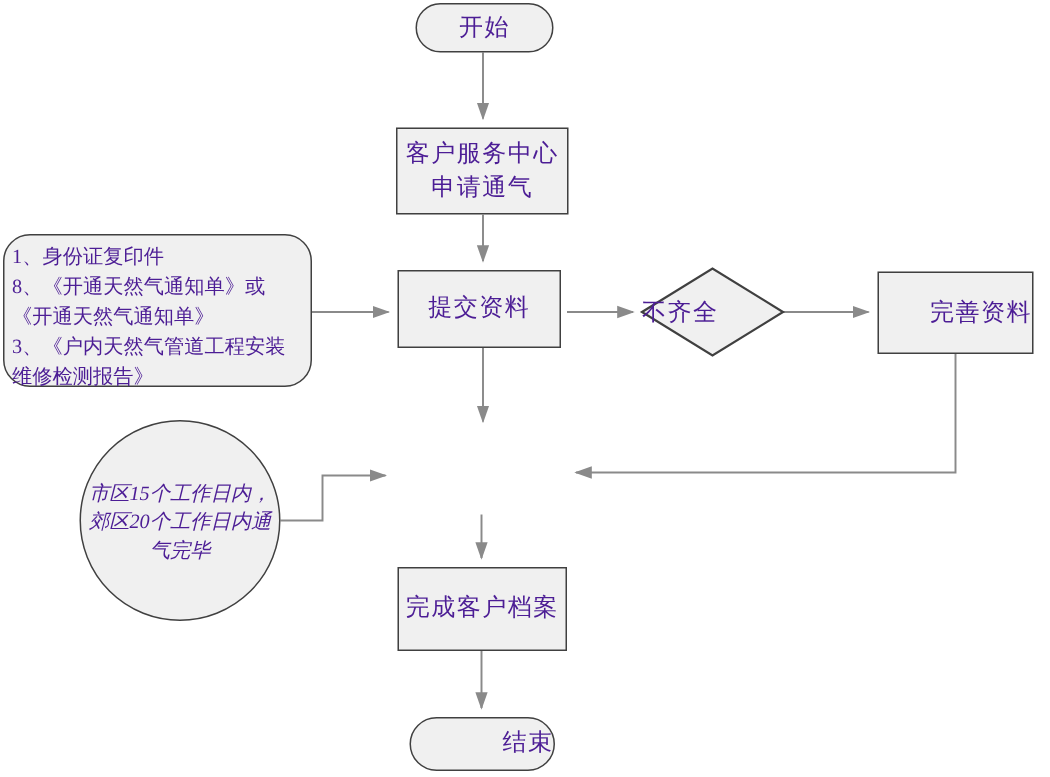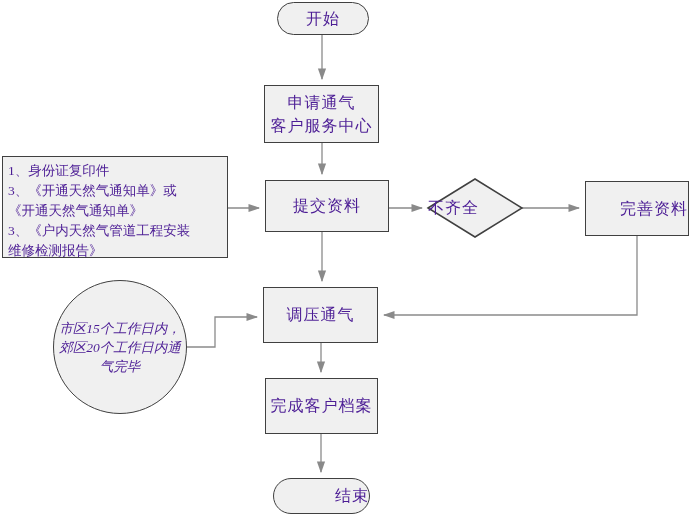--- a/index.html
+++ b/index.html
@@ -29,37 +29,38 @@
   }
   .terminal{border-radius:18px;}
   .note{
     position:absolute;
     box-sizing:border-box;
     background:#f0f0f0;
     border:1.5px solid #404040;
     font-size:13.5px;
   }
   #documents-note{
-    left:2px;top:156px;width:226px;height:102px;
+    left:2px;top:156px;width:206px;height:102px;
     padding:4px 5px;
     line-height:20px;
     text-align:left;
+    border-radius:18px;
   }
   #timeframe-note{
     left:53px;top:280px;width:134px;height:134px;
     border-radius:50%;
     display:flex;flex-direction:column;
     align-items:center;justify-content:center;
     text-align:center;
     line-height:19px;
     font-style:italic;
   }
   #start-node{left:277px;top:2px;width:92px;height:33px;}
   #apply-node{left:264px;top:85px;width:115px;height:58px;}
-  #submit-node{left:265px;top:180px;width:124px;height:52px;}
+  #submit-node{left:265px;top:180px;width:109px;height:52px;}
   #decision-label{
     position:absolute;left:428px;top:179px;width:94px;height:58px;
     display:flex;align-items:center;justify-content:flex-start;
     font-size:16px;letter-spacing:1px;
   }
   #complete-node{left:585px;top:181px;width:104px;height:55px;align-items:flex-end;}
   #regulate-node{left:263px;top:287px;width:115px;height:56px;}
   #archive-node{left:265px;top:378px;width:113px;height:56px;}
   #end-node{left:273px;top:478px;width:97px;height:36px;align-items:flex-end;}
 </style>
@@ -87,47 +88,44 @@
       <path d="M321,434 L321,472" marker-end="url(#arrow)"></path>
     </g>
     <polygon points="428,208 475,179 522,208 475,237" fill="#f0f0f0" stroke="#404040" stroke-width="1.5"></polygon>
   </svg>
 
   <div class="node terminal" id="start-node">
     <span>开始</span>
   </div>
 
   <div class="node" id="apply-node">
+    <div>客户服务中心</div>
     <div>申请通气</div>
-    <div>客户服务中心</div>
   </div>
 
   <div class="note" id="documents-note">
     <div>1、身份证复印件</div>
-    <div>3、《开通天然气通知单》或</div>
+    <div>8、《开通天然气通知单》或</div>
     <div>《开通天然气通知单》</div>
     <div>3、《户内天然气管道工程安装</div>
     <div>维修检测报告》</div>
   </div>
 
   <div class="node" id="submit-node">
     <span>提交资料</span>
   </div>
 
   <div id="decision-label">
     <span>不齐全</span>
   </div>
 
   <div class="node" id="complete-node">
     <span>完善资料</span>
   </div>
 
-  <div class="node" id="regulate-node">
-    <span>调压通气</span>
-  </div>
 
   <div class="note" id="timeframe-note">
     <div>市区15个工作日内，</div>
     <div>郊区20个工作日内通</div>
     <div>气完毕</div>
   </div>
 
   <div class="node" id="archive-node">
     <div>完成客户档案</div>
   </div>

